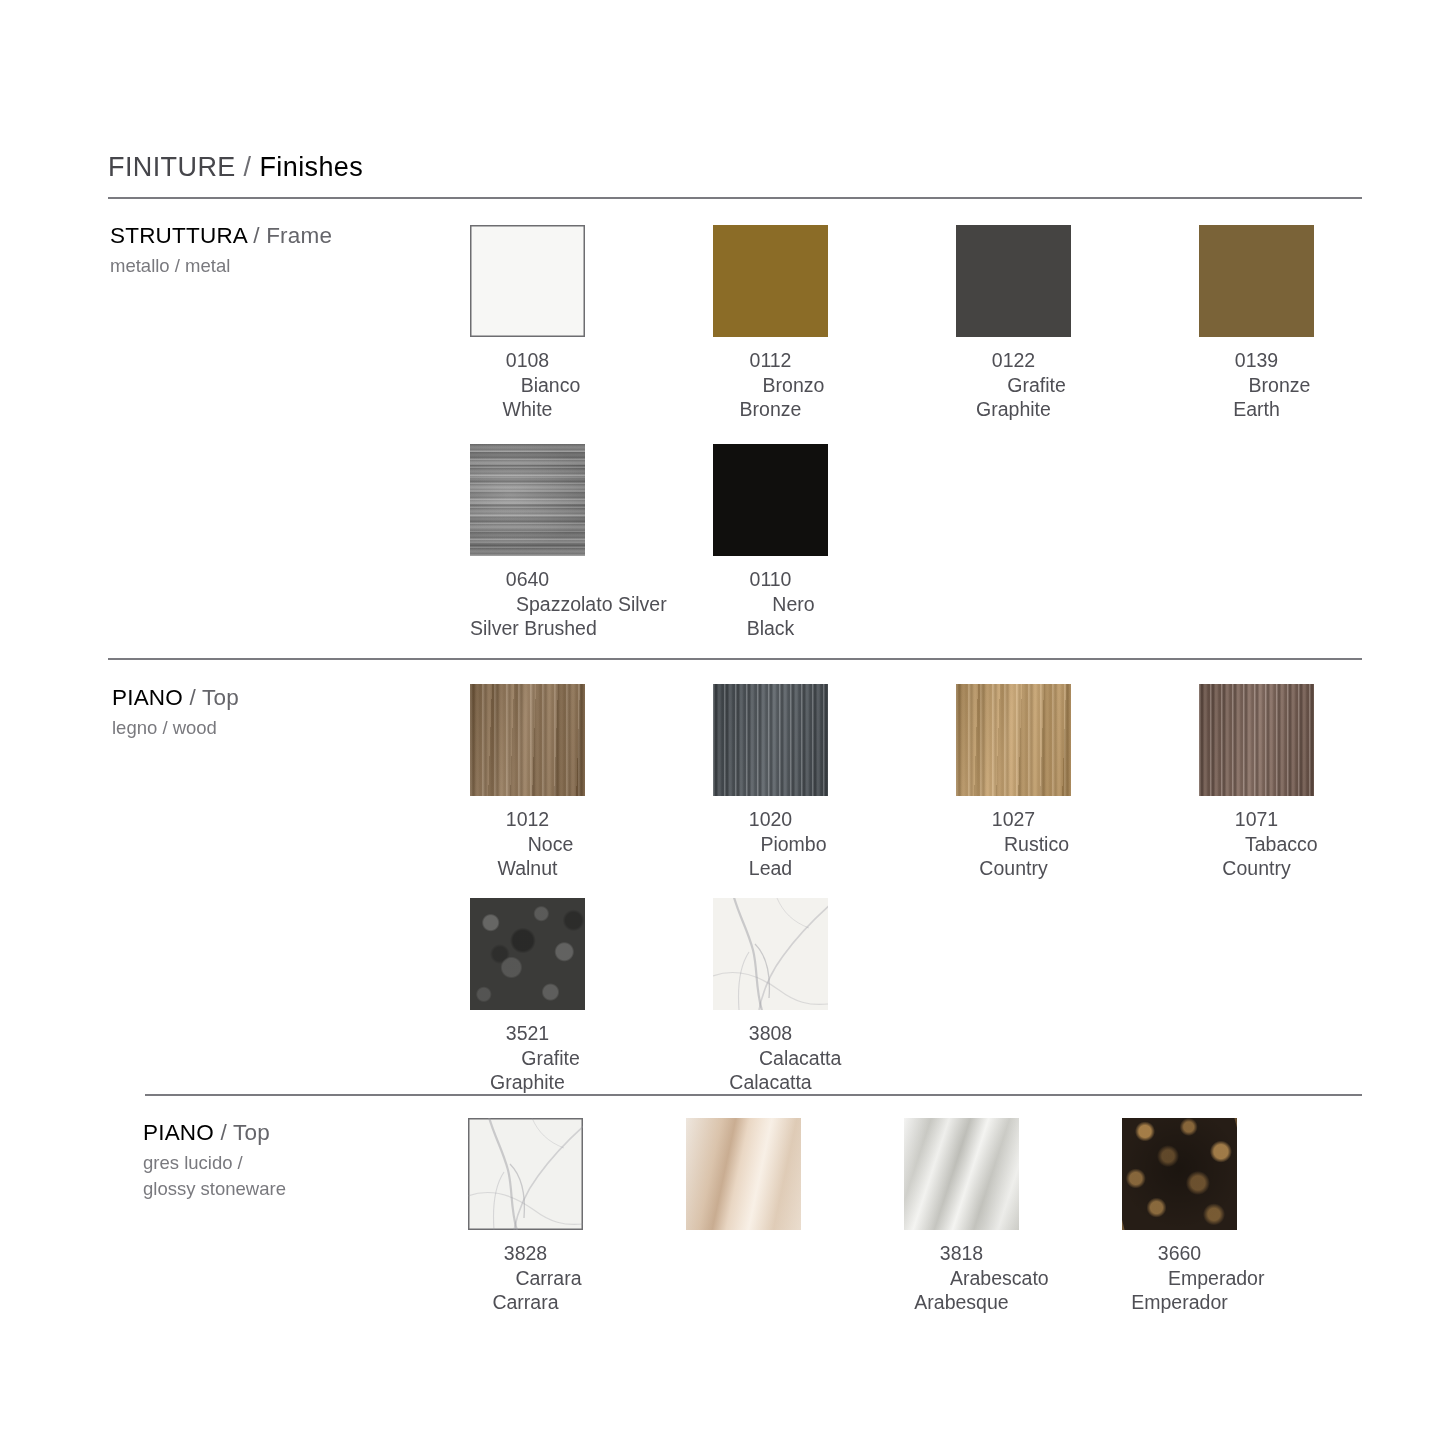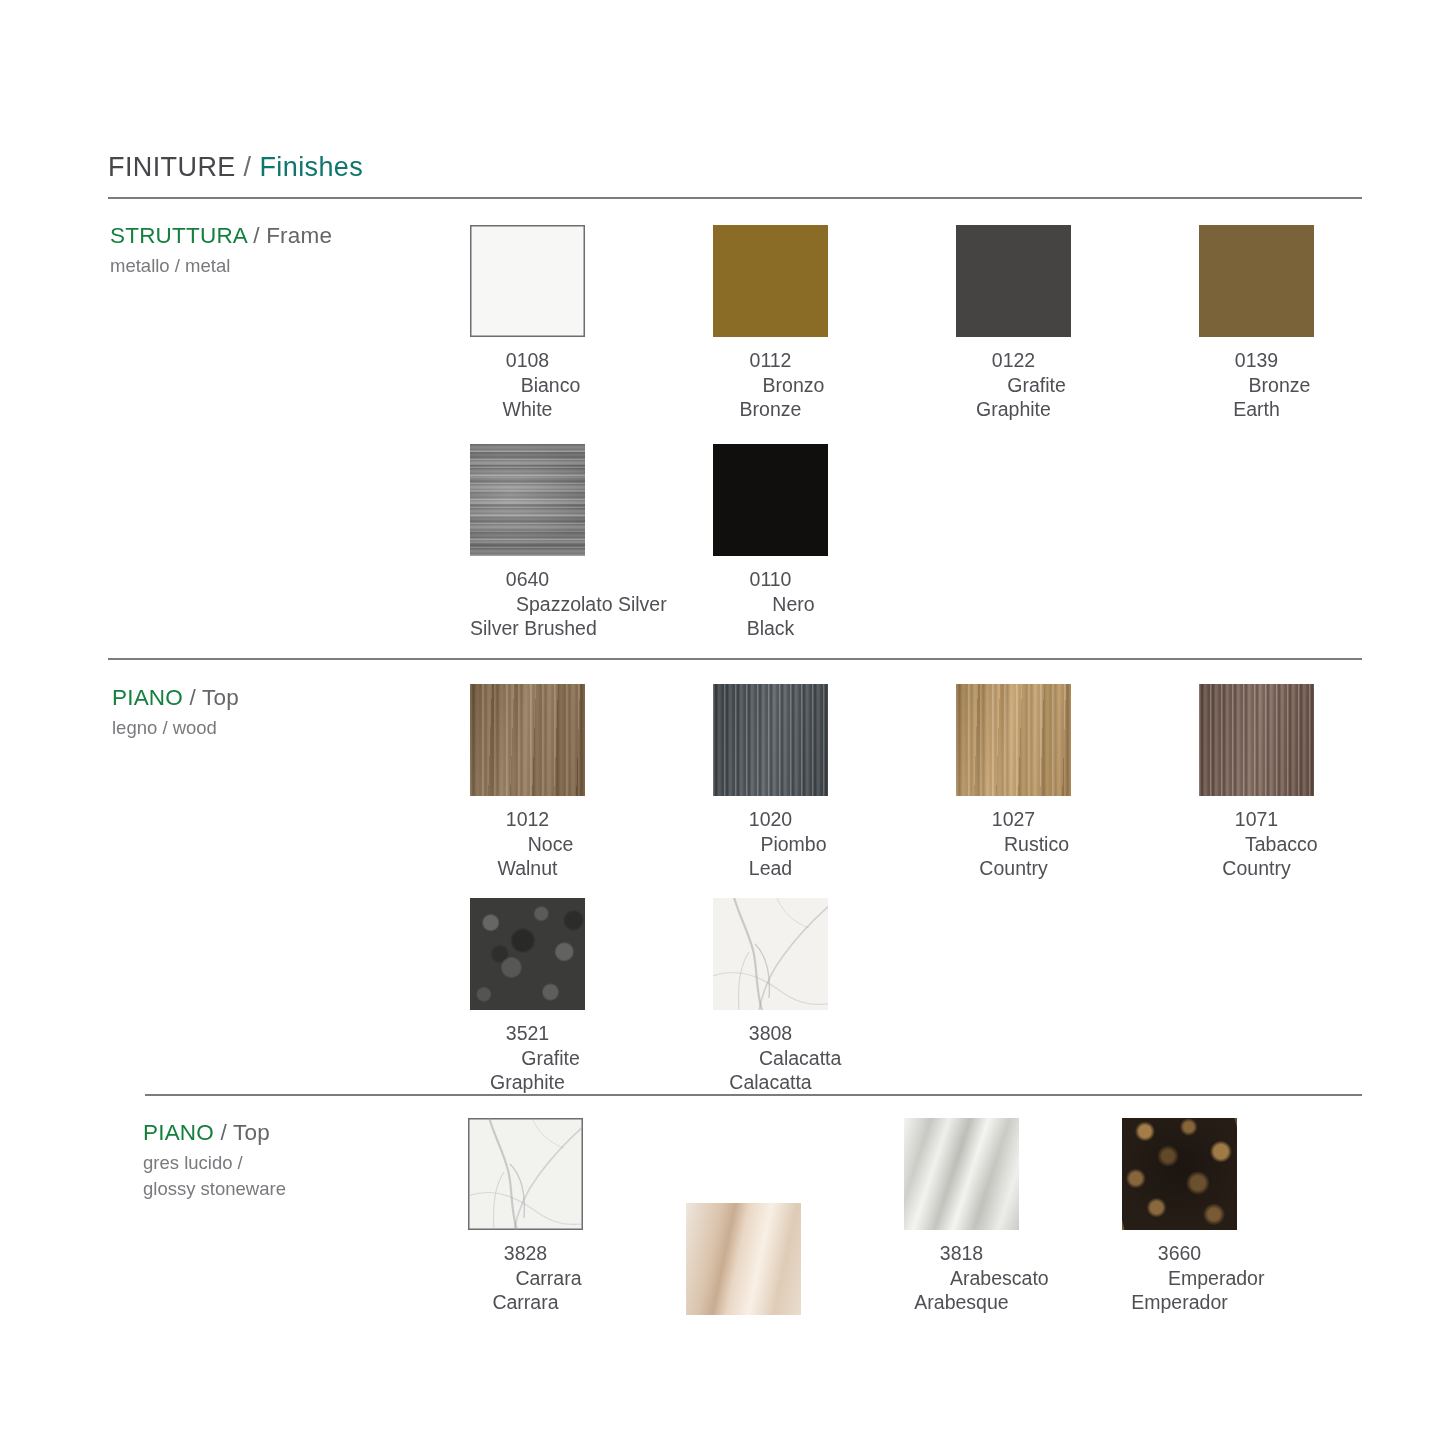--- a/index.html
+++ b/index.html
@@ -24,21 +24,21 @@
   .title-block {
     position: absolute;
     left: 108px;
     top: 152px;
     font-size: 27px;
     letter-spacing: 0.4px;
     white-space: nowrap;
   }
   .title-it { color: #46464b; }
   .title-sep { color: #6e6e73; }
-  .title-en { color: #0f766e; }
+  .title-en { color: #000000; }
 
   
   .divider {
     position: absolute;
     height: 2px;
     background: #7b7b80;
   }
   .divider.d1 { left: 108px; top: 197px; width: 1254px; }
   .divider.d2 { left: 108px; top: 658px; width: 1254px; }
   .divider.d3 { left: 145px; top: 1094px; width: 1217px; }
@@ -46,21 +46,21 @@
   
   .section-label {
     position: absolute;
     white-space: nowrap;
   }
   .section-label .heading {
     font-size: 22.5px;
     letter-spacing: 0.2px;
     line-height: 30px;
   }
-  .section-label .heading .it { color: #15803d; }
+  .section-label .heading .it { color: #000000; }
   .section-label .heading .sep,
   .section-label .heading .en { color: #65656a; }
   .section-label .sub {
     font-size: 18.5px;
     color: #79797e;
     line-height: 26px;
     margin-top: 2px;
   }
   .sl-frame { left: 110px; top: 221px; }
   .sl-wood  { left: 112px; top: 683px; }
@@ -69,21 +69,20 @@
   
   .swatch-row {
     position: absolute;
     display: flex;
   }
   .swatch-cell {
     width: 243px;
     display: flex;
     flex-direction: column;
     align-items: flex-start;
-    justify-content: flex-end;
   }
   .swatch-chip {
     width: 115px;
     height: 112px;
     position: relative;
     overflow: hidden;
     background: #ddd;
   }
   .swatch-chip.bordered {
     box-shadow: inset 0 0 0 1.5px #6d6d70;

